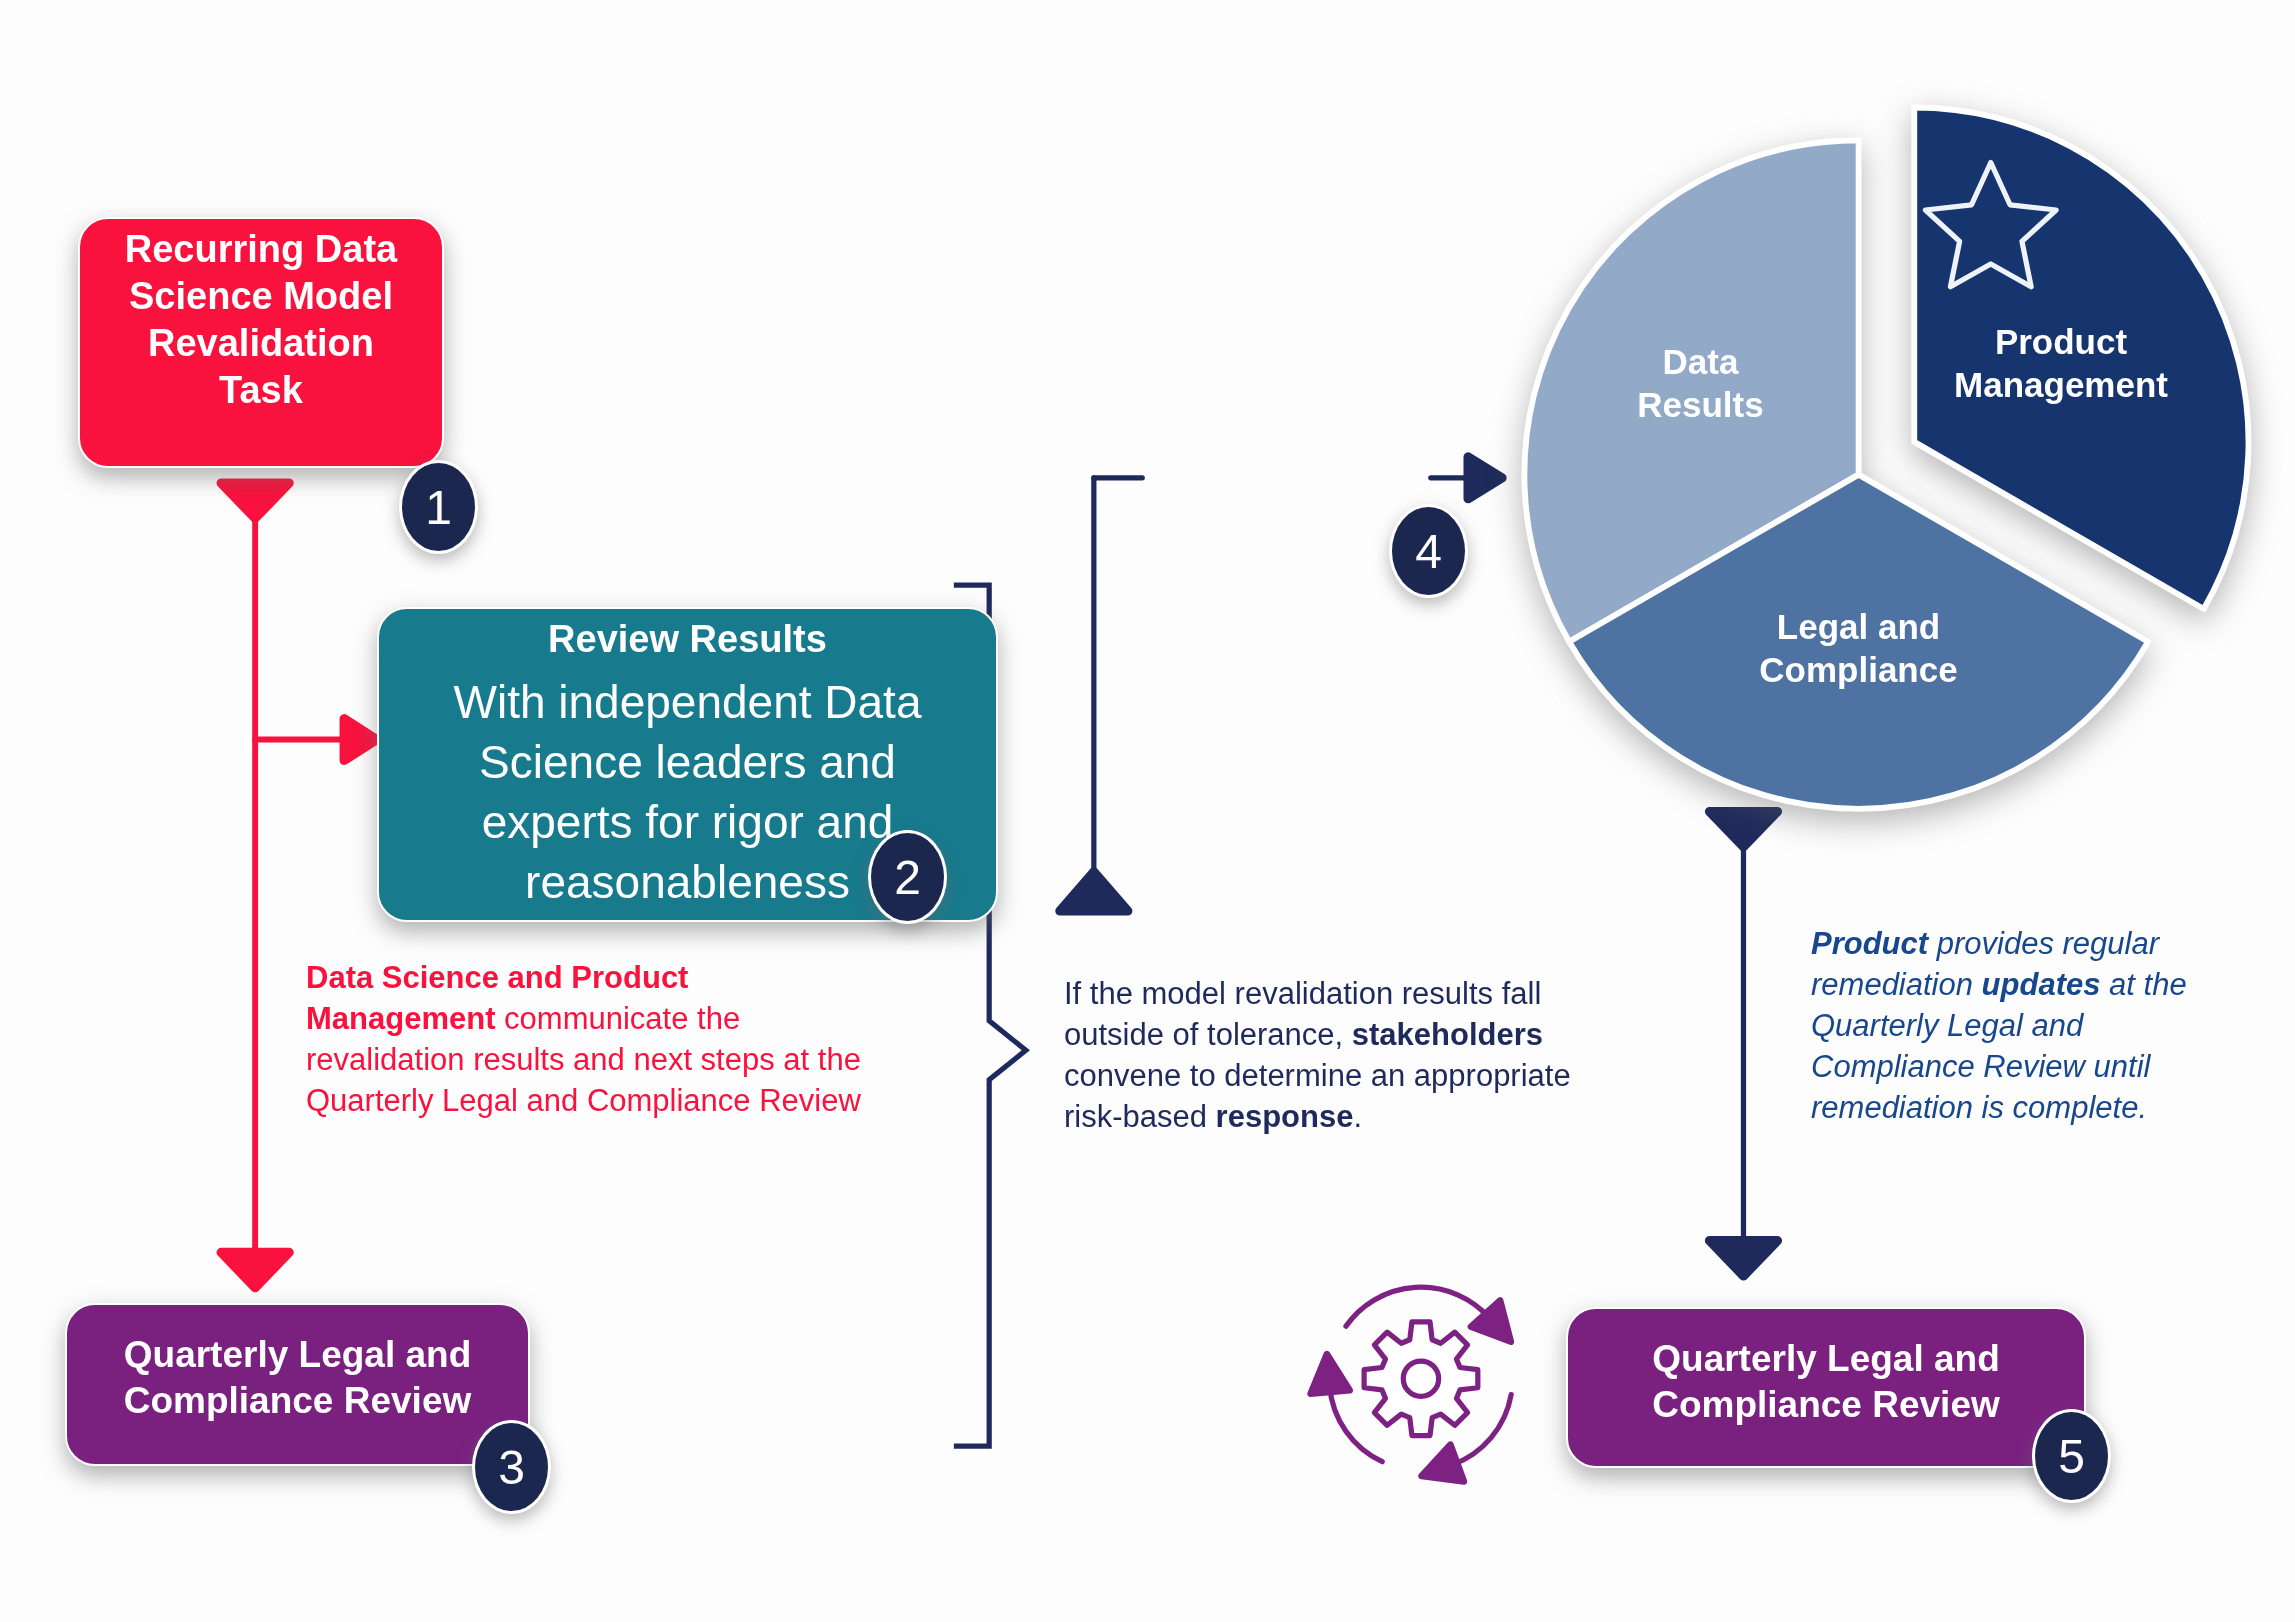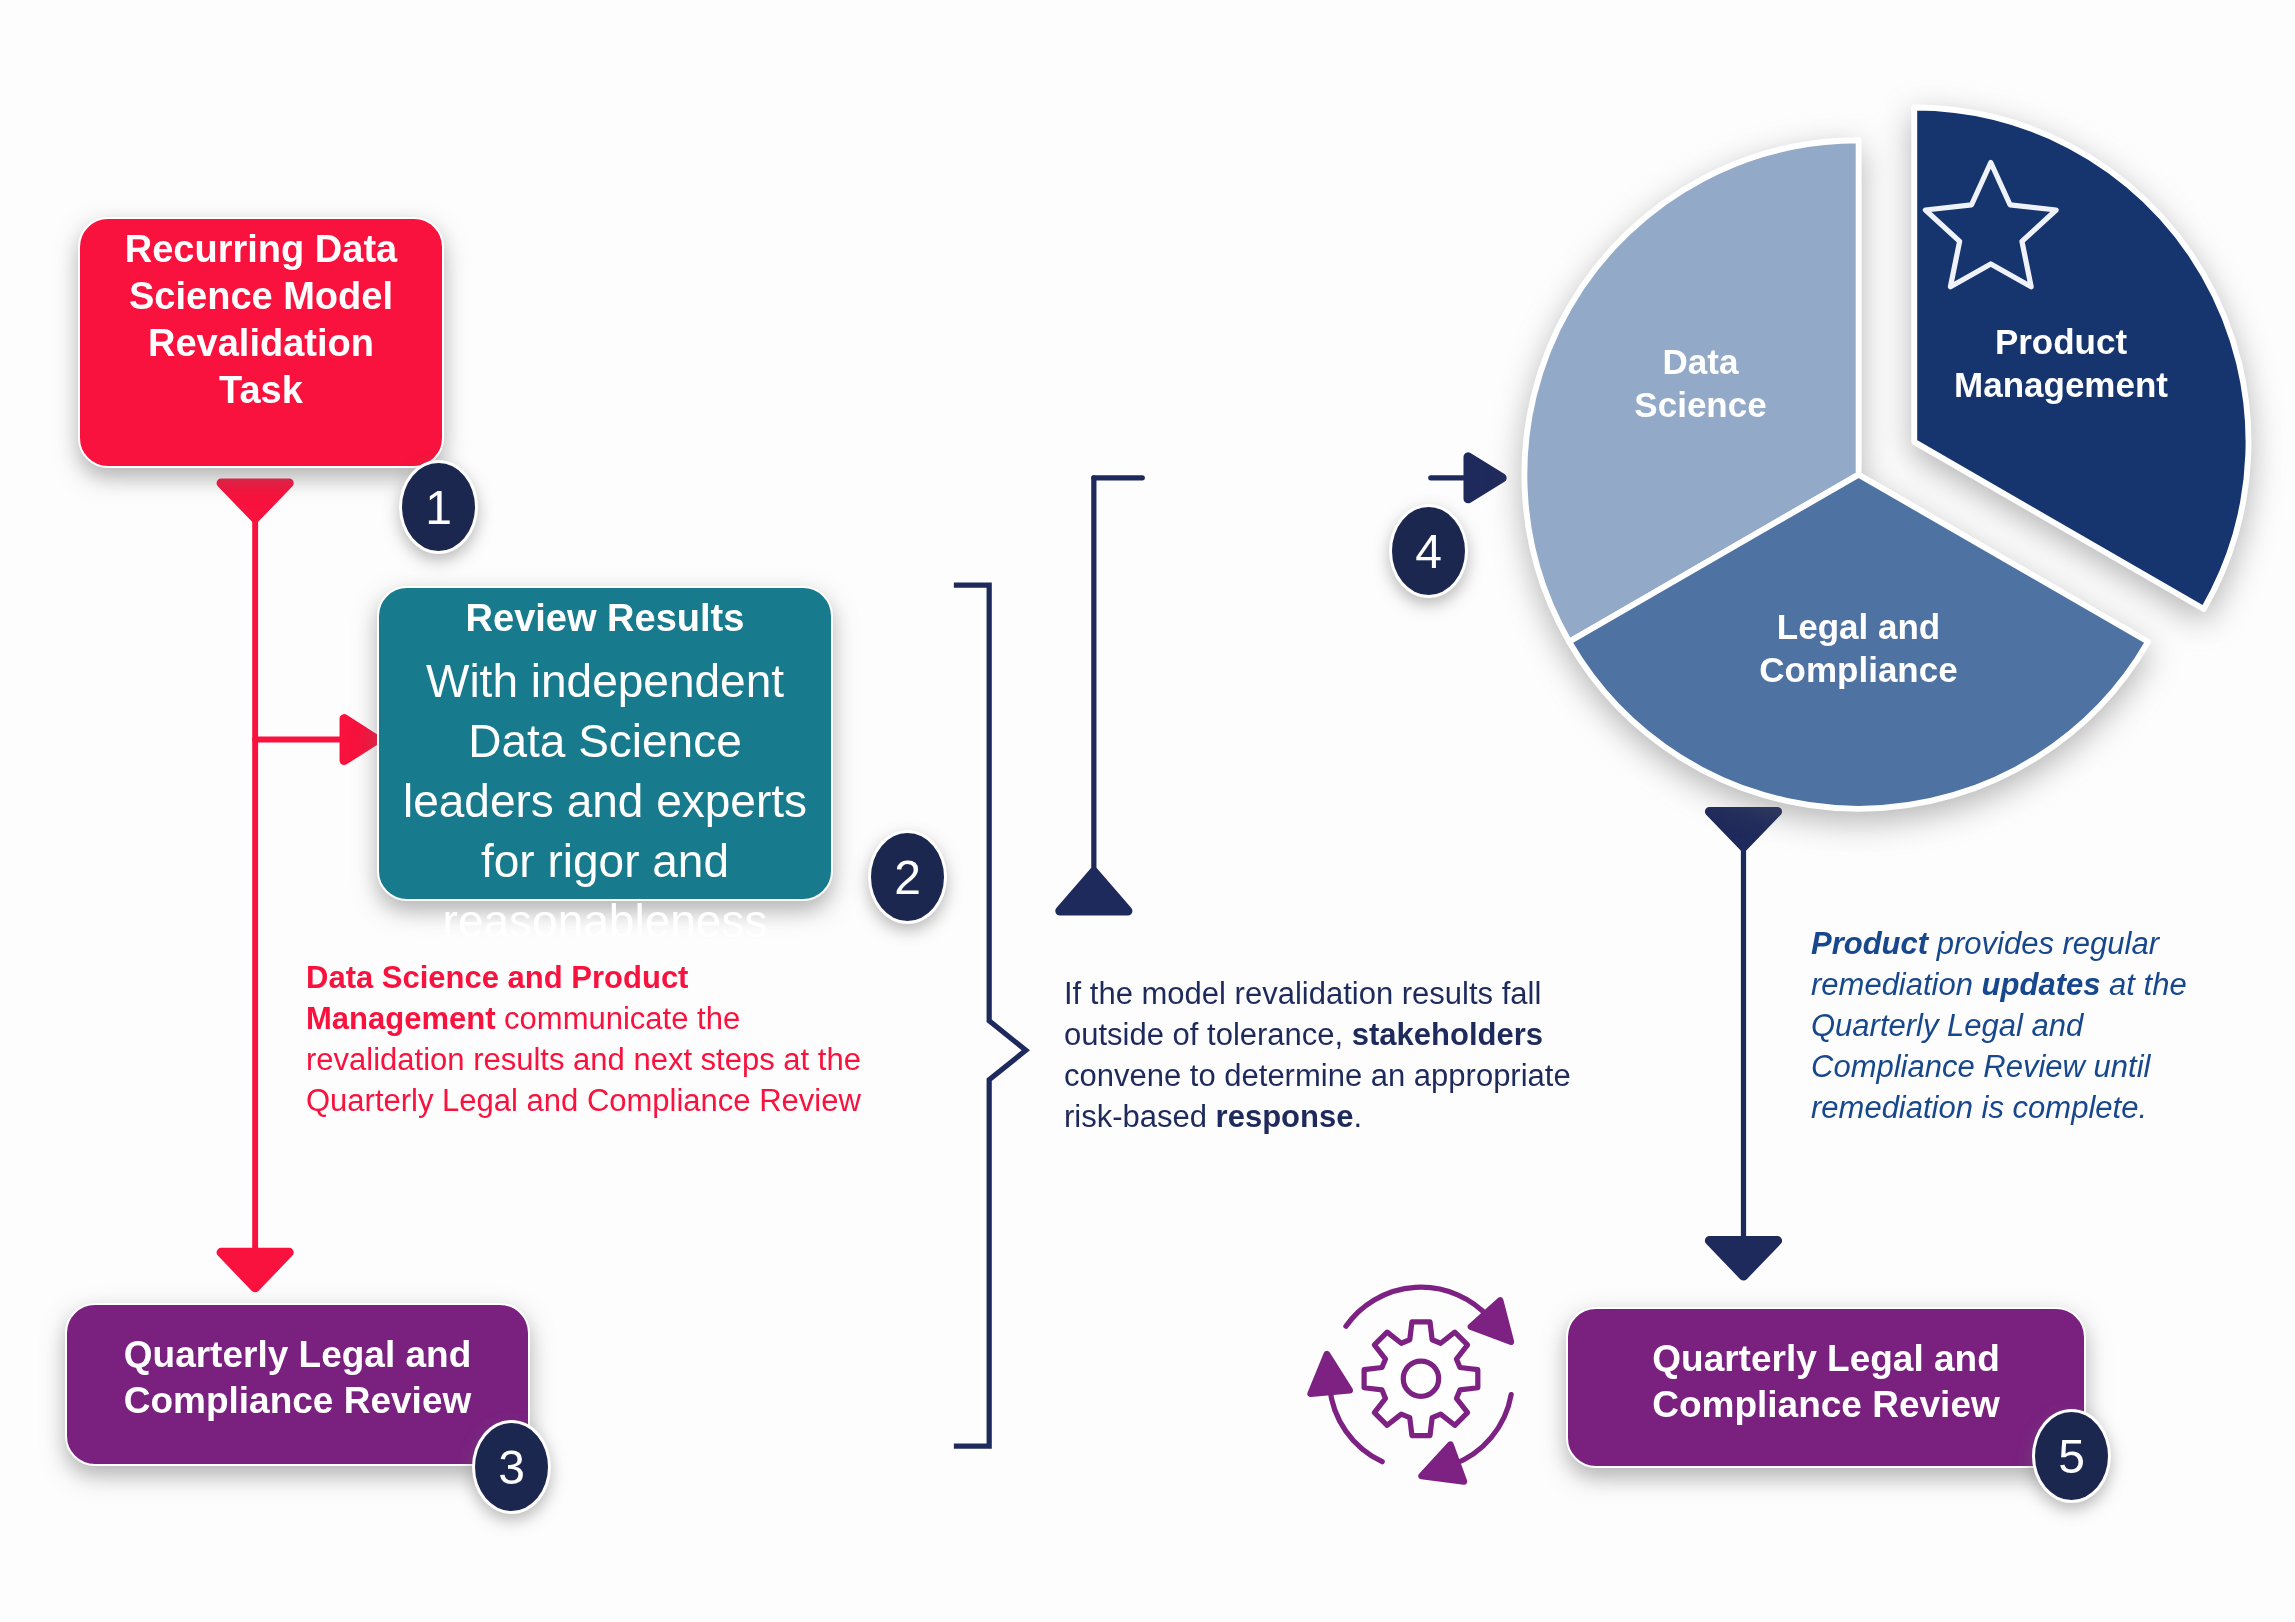--- a/index.html
+++ b/index.html
@@ -115,21 +115,21 @@
       </g>
   </svg>
 
   <div class="box box-red" style="left:78px;top:217px;width:366px;height:251px;">
     <div class="box-title">Recurring Data Science Model Revalidation Task</div>
   </div>
   <div class="badge" style="left:399px;top:460px;">
     <span>1</span>
   </div>
 
-  <div class="box box-teal" style="left:377px;top:586px;width:456px;height:315px;">
+  <div class="box box-teal" style="left:377px;top:607px;width:621px;height:315px;">
     <div class="box-title">Review Results</div>
     <div class="box-body">With independent Data Science leaders and experts for rigor and reasonableness</div>
   </div>
   <div class="badge" style="left:868px;top:830px;">
     <span>2</span>
   </div>
 
   <div class="box box-purple" style="left:65px;top:1303px;width:465px;height:163px;">
     <div class="box-title sm">Quarterly Legal and Compliance Review</div>
   </div>
@@ -141,21 +141,21 @@
     <span>4</span>
   </div>
 
   <div class="box box-purple" style="left:1566px;top:1307px;width:520px;height:161px;">
     <div class="box-title sm">Quarterly Legal and Compliance Review</div>
   </div>
   <div class="badge" style="left:2032px;top:1409px;">
     <span>5</span>
   </div>
 
-  <div class="pie-label" style="left:1622px;top:340px;width:157px;">Data Science</div>
+  <div class="pie-label" style="left:1622px;top:340px;width:157px;">Data Results</div>
   <div class="pie-label" style="left:1754px;top:605px;width:209px;">Legal and Compliance</div>
   <div class="pie-label" style="left:1943px;top:320px;width:236px;">Product Management</div>
 
   <p class="note note-red" style="left:306px;top:957px;width:556px;margin:0;"><b>Data Science and Product Management</b><span> communicate the revalidation results and next steps at the Quarterly Legal and Compliance Review</span></p>
   <p class="note note-navy" style="left:1048px;top:957px;width:530px;margin:16px;"><span>If the model revalidation results fall outside of tolerance, </span><b>stakeholders</b><span> convene to determine an appropriate risk-based </span><b>response</b><span>.</span></p>
   <p class="note note-blue" style="left:1807px;top:919px;width:399px;margin:4px;font-style:italic;"><b>Product</b><span> provides regular remediation </span><b>updates</b><span> at the Quarterly Legal and Compliance Review until remediation is complete.</span></p>
 
 </div>
 
 

